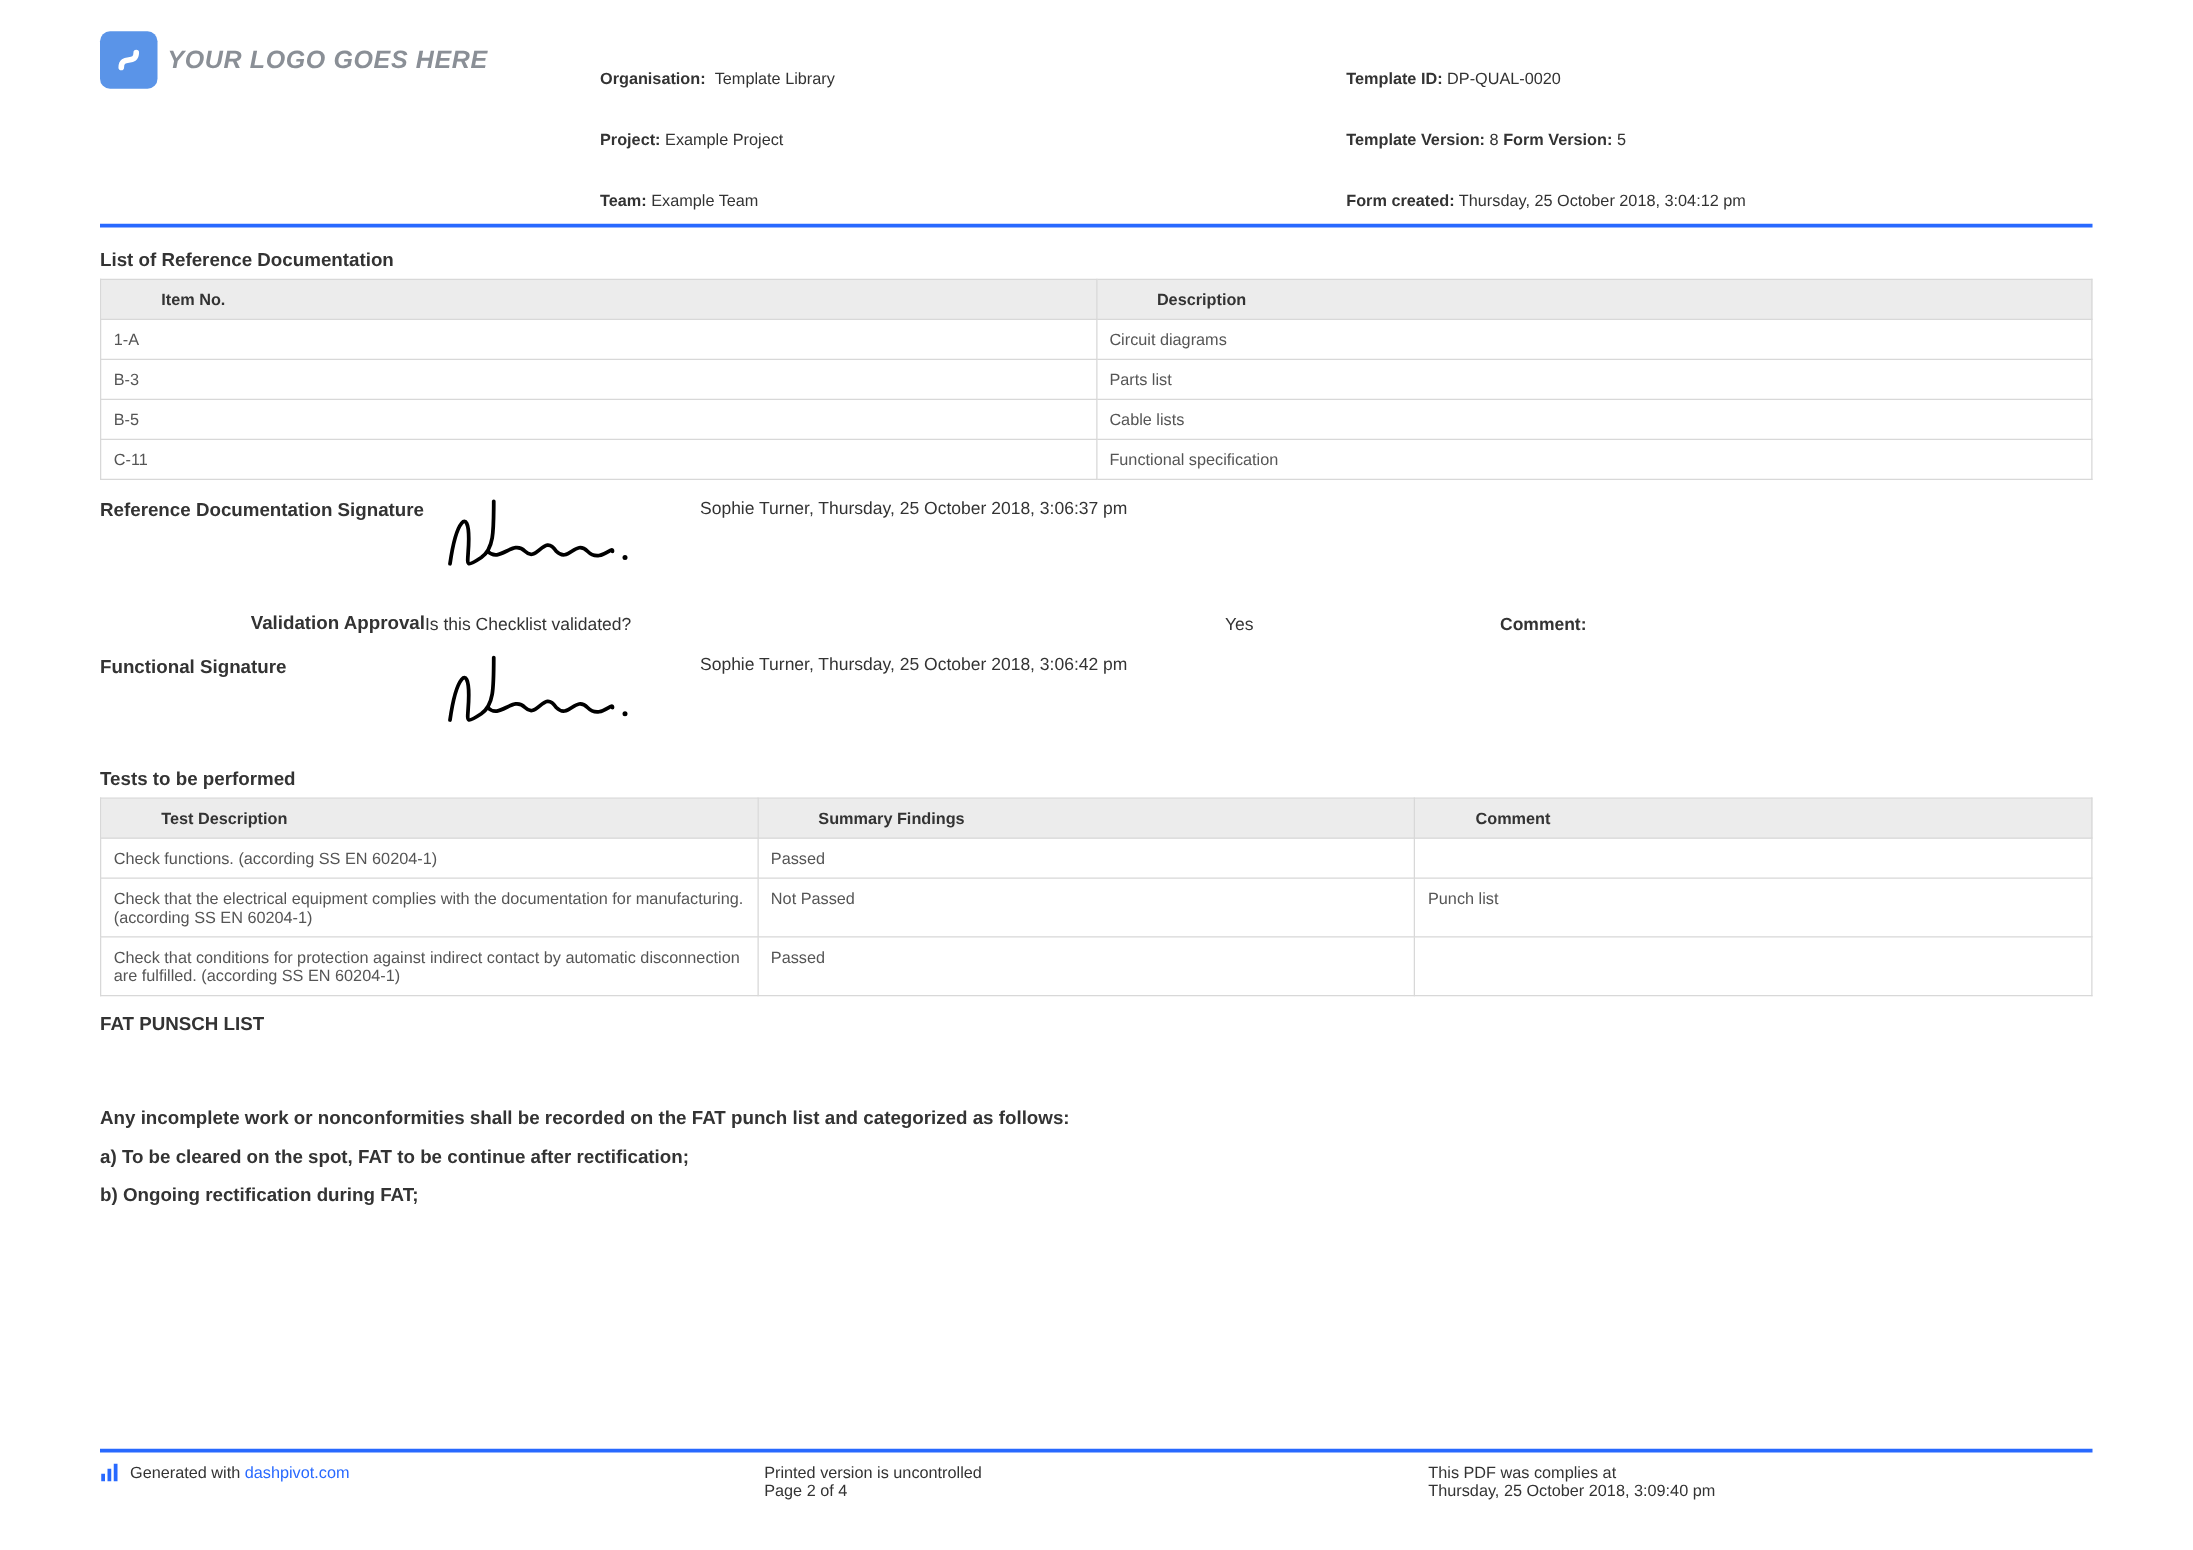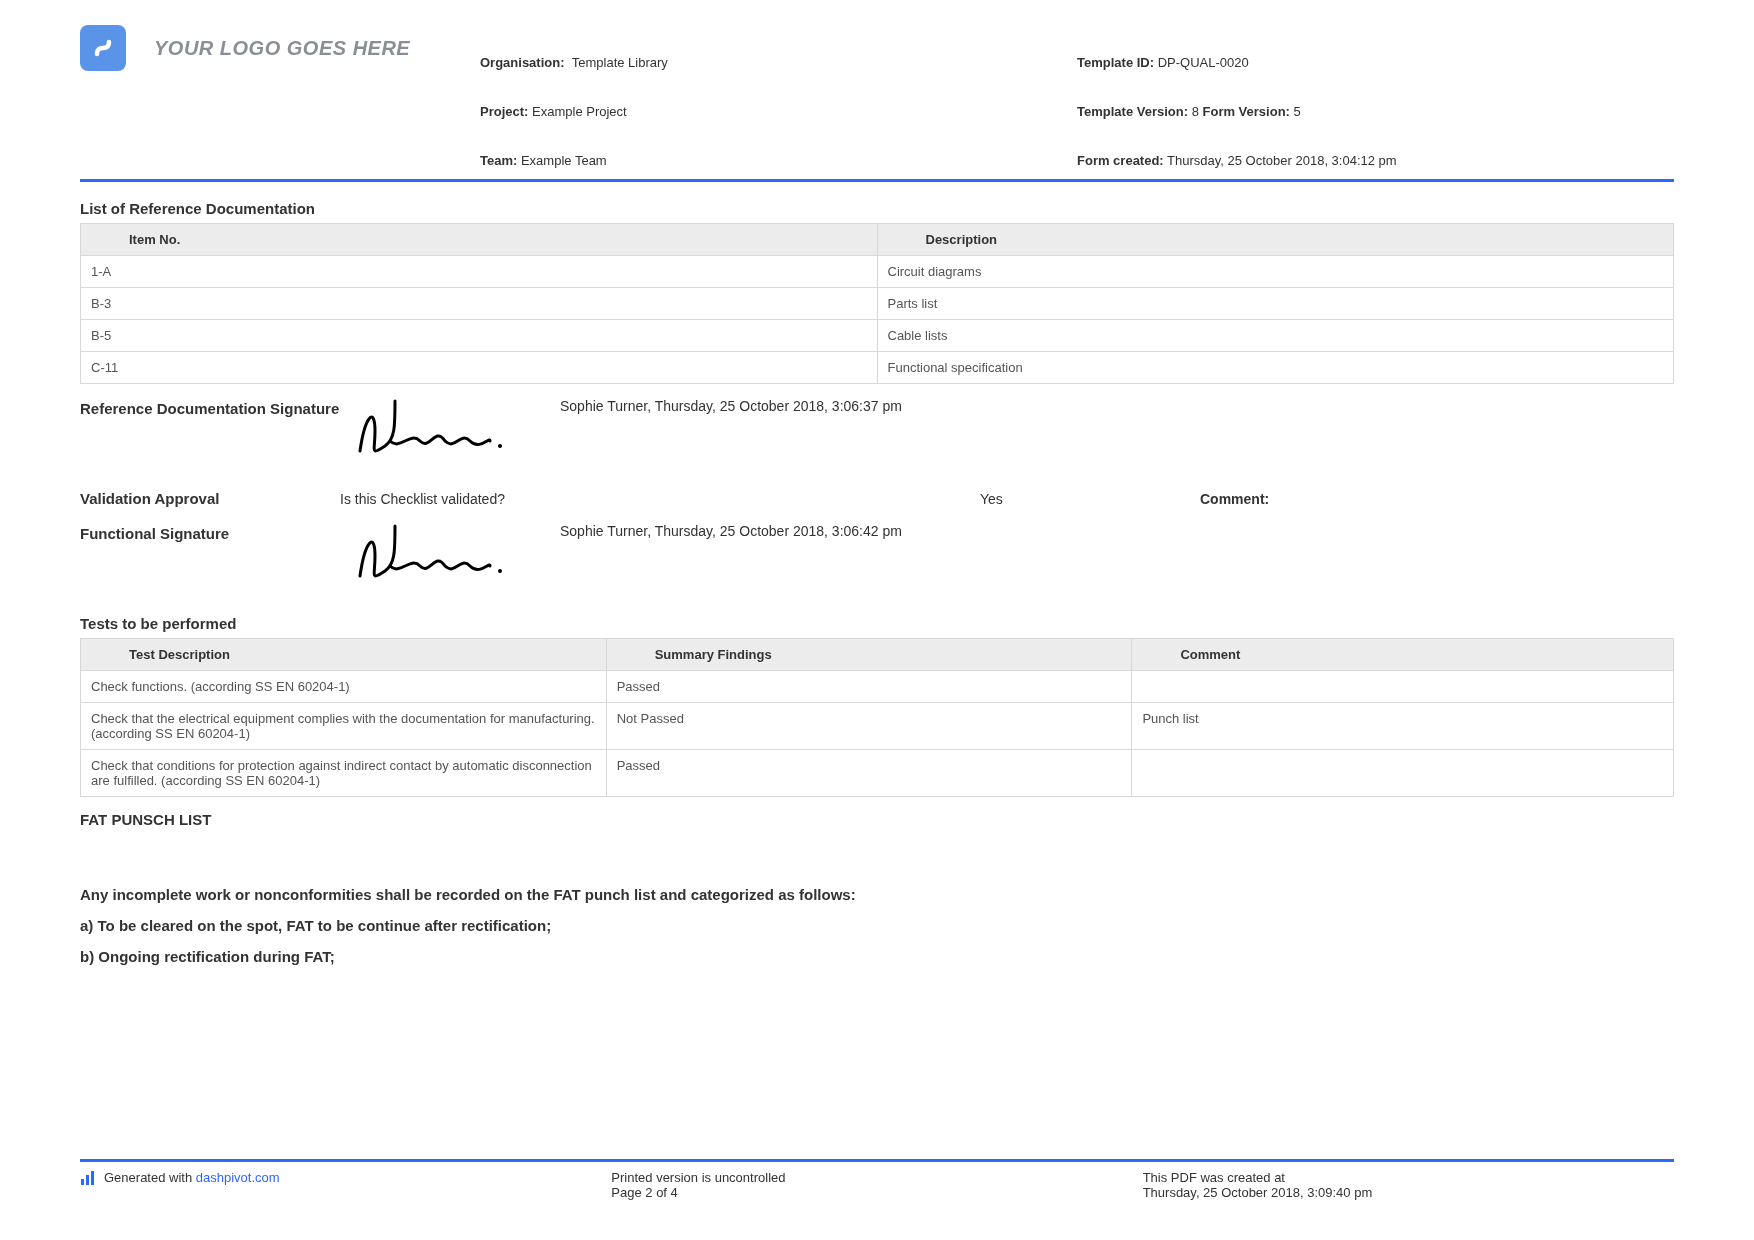--- a/index.html
+++ b/index.html
@@ -21,21 +21,21 @@
     display: flex;
     justify-content: space-between;
     align-items: flex-start;
     padding-bottom: 8px;
     border-bottom: 3px solid #2869ff;
     margin-bottom: 18px;
   }
   .hdr-left {
     display: flex;
     align-items: center;
-    gap: 28px;
+    gap: 8px;
     min-width: 400px;
   }
   .logo {
     width: 46px;
     height: 46px;
     background: #5a94e8;
     border-radius: 8px;
     position: relative;
     display:flex;
     align-items:center;
@@ -114,20 +114,21 @@
   .val-row {
     display: flex;
     align-items: center;
     margin: 6px 0 14px 0;
     font-size: 14px;
   }
   .val-label {
     width: 260px;
     font-weight: 700;
     font-size: 15px;
+    text-align: right;
   }
   .val-q { width: 640px; color:#333; }
   .val-a { width: 220px; color:#333; }
   .val-c { font-weight:700; }
   
   .body-text {
     font-size: 15px;
     font-weight: 700;
     margin: 14px 0;
     color: #333;
@@ -290,16 +291,16 @@
     </span>
     <span>
       <span>Generated with </span><a href="#">dashpivot.com</a>
     </span>
   </div>
   <div class="ftr-mid">
     <div>Printed version is uncontrolled</div>
     <div>Page 2 of 4</div>
   </div>
   <div class="ftr-right">
-    <div>This PDF was created at</div>
+    <div>This PDF was complies at</div>
     <div>Thursday, 25 October 2018, 3:09:40 pm</div>
   </div>
 </div>
 
 </body></html>

